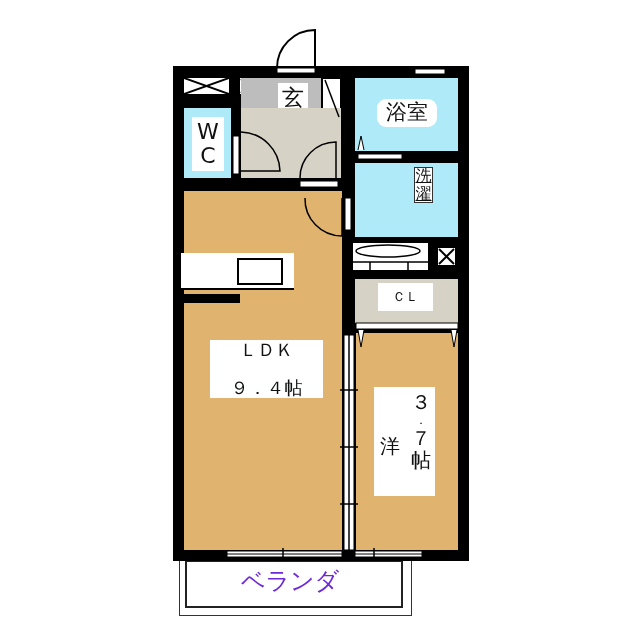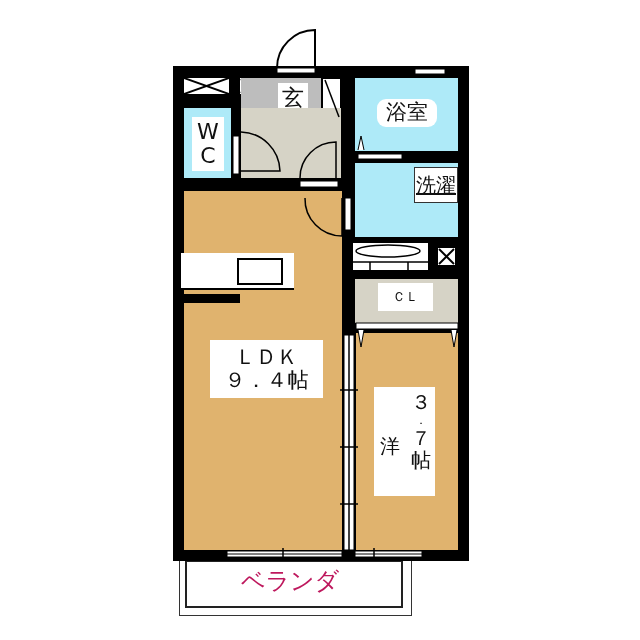--- a/index.html
+++ b/index.html
@@ -9,21 +9,21 @@
   .label { background:#fff; color:#111; display:flex; align-items:center; justify-content:center; text-align:center; line-height:1.1; }
   .xbox { background:#fff; }
   .xbox svg { width:100%; height:100%; display:block; }
   svg.overlay { position:absolute; left:0; top:0; width:640px; height:640px; pointer-events:none; }
 </style>
 </head>
 <body>
 
 <div class="abs" style="left:179px;top:556px;width:233px;height:60px;border:1px solid #333;background:#fff;"></div>
 <div class="abs" style="left:185px;top:560px;width:218px;height:48px;border:2px solid #222;background:#fff;"></div>
-<div class="abs" style="left:225px;top:566px;width:130px;height:30px;font-size:24px;display:flex;align-items:center;justify-content:center;color:#be185d;">ベランダ</div>
+<div class="abs" style="left:225px;top:566px;width:130px;height:30px;font-size:24px;display:flex;align-items:center;justify-content:center;color:#6d28d9;">ベランダ</div>
 
 <div class="abs wall" style="left:173px;top:66px;width:296px;height:495px;"></div>
 
 <div class="abs" style="left:184px;top:108px;width:47px;height:70px;background:#aeeaf8;"></div>
 <div class="abs label" style="left:192px;top:117px;width:32px;height:54px;flex-direction:column;font-size:22px;">
   <span>W</span>
   <span>C</span>
 </div>
 
 <div class="abs xbox" style="left:184px;top:78px;width:45px;height:16px;">
@@ -45,37 +45,37 @@
 <div class="abs label" style="left:278px;top:83px;width:30px;height:30px;font-size:22px;">玄</div>
 <div class="abs" style="left:322px;top:78px;width:19px;height:40px;background:#fff;border:1px solid #000;"></div>
 
 <div class="abs" style="left:241px;top:108px;width:100px;height:70px;background:#d6d3c6;"></div>
 <div class="abs" style="left:322px;top:118px;width:19px;height:10px;background:#d6d3c6;"></div>
 
 <div class="abs" style="left:355px;top:78px;width:103px;height:73px;background:#aeeaf8;"></div>
 <div class="abs label" style="left:377px;top:99px;width:60px;height:28px;font-size:21px;border-radius:9px;">浴室</div>
 
 <div class="abs" style="left:355px;top:163px;width:103px;height:74px;background:#aeeaf8;"></div>
-<div class="abs label" style="left:414px;top:167px;width:44px;height:36px;font-size:20px;border:1px solid #333;text-decoration:underline;">洗濯</div>
+<div class="abs label" style="left:414px;top:167px;width:19px;height:36px;font-size:16px;border:1px solid #333;text-decoration:underline;">洗濯</div>
 <div class="abs" style="left:353px;top:243px;width:75px;height:27px;background:#fff;"></div>
 <div class="abs xbox" style="left:438px;top:248px;width:17px;height:17px;">
   <svg viewBox="0 0 17 17">
       <line x1="1" y1="1" x2="16" y2="16" stroke="#000" stroke-width="2"></line>
       <line x1="16" y1="1" x2="1" y2="16" stroke="#000" stroke-width="2"></line>
     </svg>
 </div>
 
 <div class="abs" style="left:355px;top:279px;width:103px;height:44px;background:#d6d3c6;"></div>
 <div class="abs label" style="left:378px;top:283px;width:55px;height:28px;font-size:13px;">ＣＬ</div>
 
 <div class="abs" style="left:184px;top:191px;width:158px;height:359px;background:#e0b36e;"></div>
 <div class="abs" style="left:181px;top:253px;width:113px;height:37px;background:#fff;border-bottom:2px solid #000;"></div>
 <div class="abs" style="left:237px;top:258px;width:46px;height:27px;border:2px solid #000;background:#fff;"></div>
 <div class="abs wall" style="left:184px;top:294px;width:56px;height:9px;"></div>
-<div class="abs label" style="left:210px;top:340px;width:113px;height:58px;flex-direction:column;font-size:21px;">
+<div class="abs label" style="left:210px;top:340px;width:113px;height:58px;flex-direction:column;font-size:18px;justify-content:space-between;">
   <span>ＬＤＫ</span>
   <span>９．４帖</span>
 </div>
 
 <div class="abs" style="left:356px;top:333px;width:102px;height:217px;background:#e0b36e;"></div>
 <div class="abs" style="left:374px;top:387px;width:61px;height:109px;background:#fff;"></div>
 <div class="abs" style="left:380px;top:433px;font-size:20px;color:#111;">洋</div>
 <div class="abs" style="left:408px;top:391px;width:26px;display:flex;flex-direction:column;align-items:center;font-size:20px;line-height:22px;color:#111;">
   <span>３</span>
   <span style="font-size:12px;line-height:14px;">．</span>

